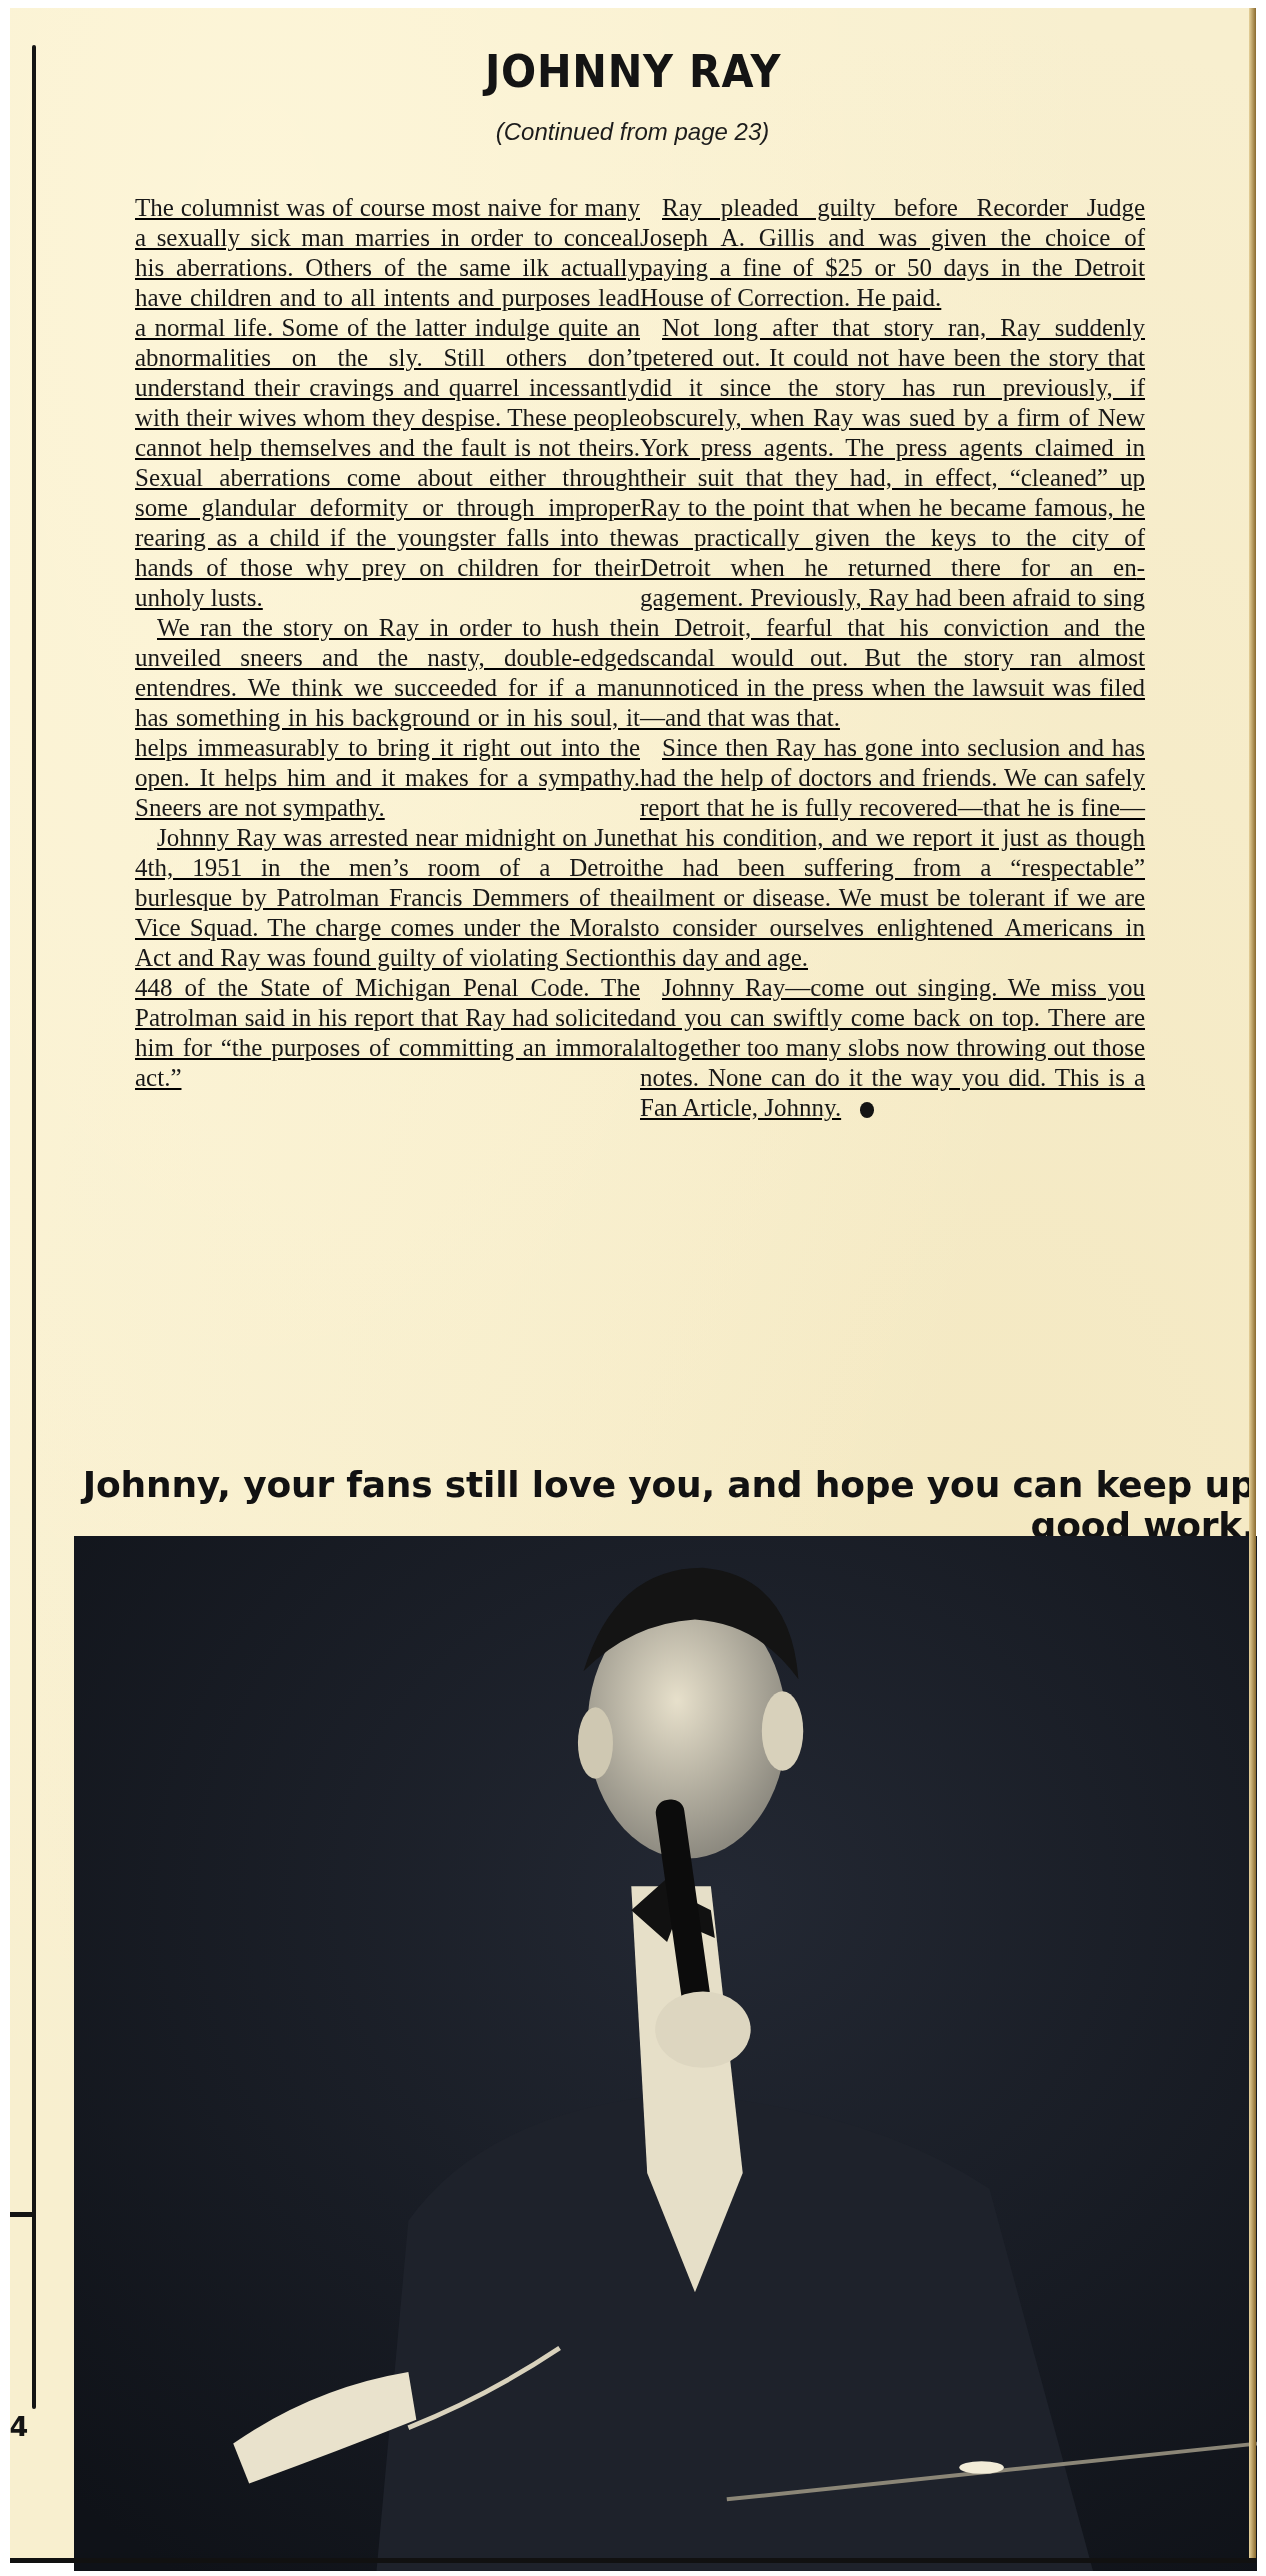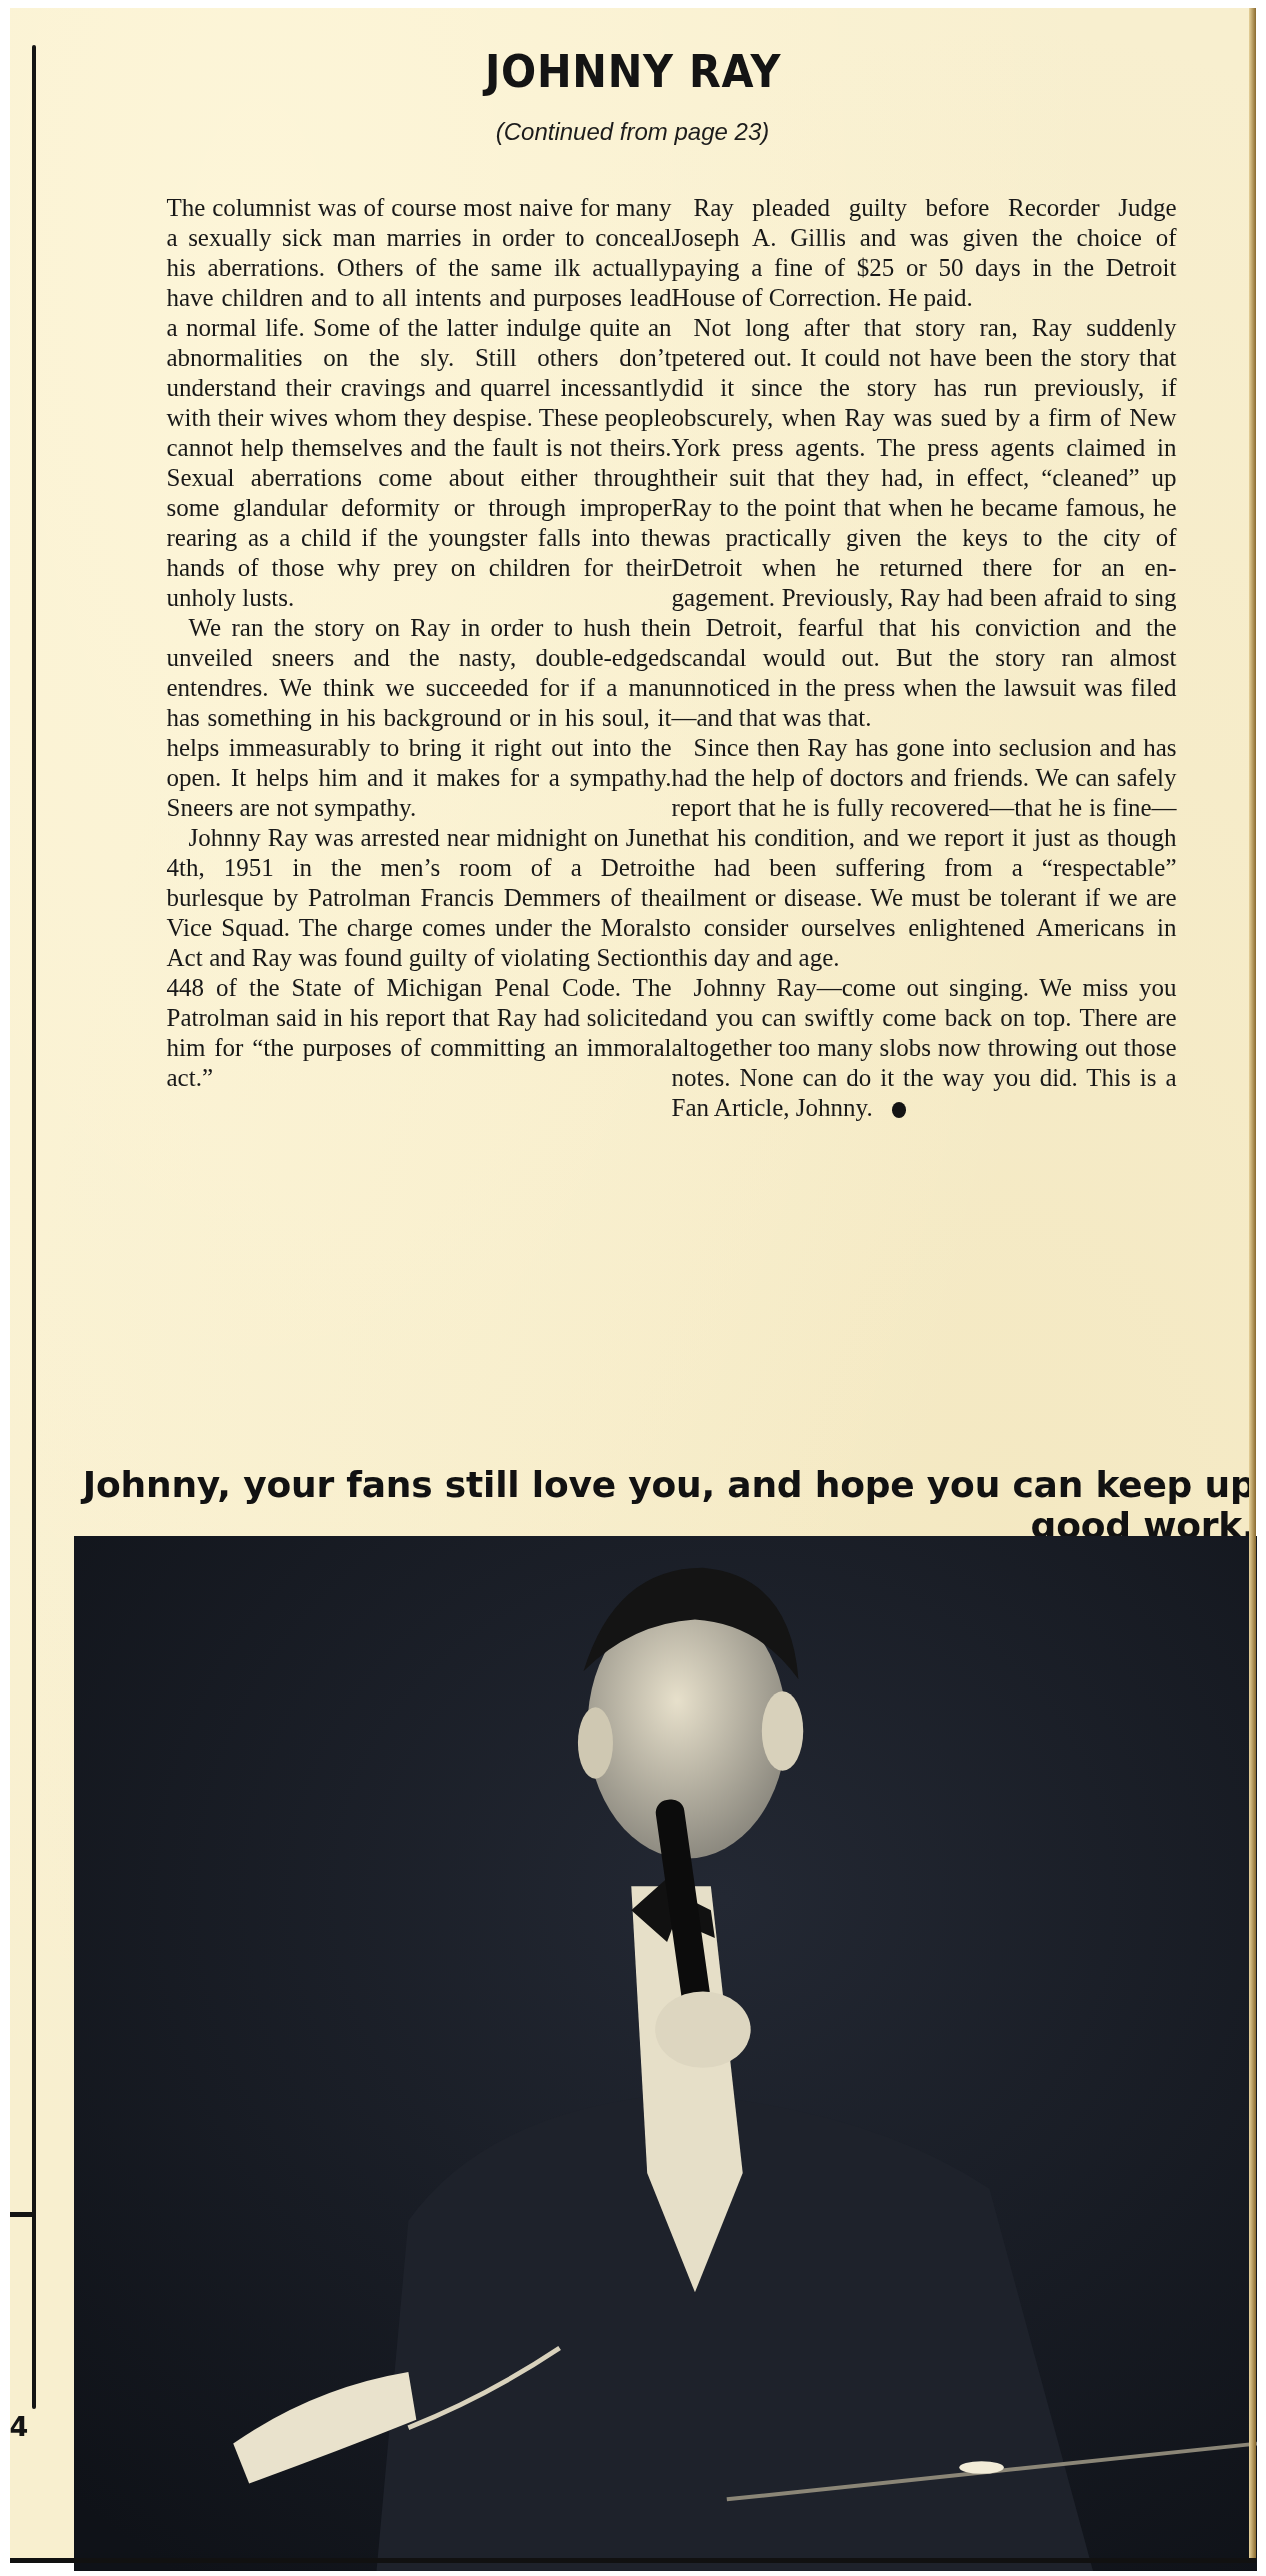--- a/index.html
+++ b/index.html
@@ -36,21 +36,21 @@
       font-family: "DejaVu Sans", sans-serif; font-weight: bold; font-size: 45px;
       letter-spacing: 0.8px; color: #141414; transform: scaleX(0.92);
     }
     .continued {
       position: absolute; left: 0; right: 0; top: 110px; text-align: center;
       font-family: Liberation Sans, sans-serif; font-style: italic; font-size: 24px; color: #1c1c1c;
     }
 
     .columns {
       position: absolute; top: 185px; left: 94px; width: 1073px; height: 1241px;
-      display: flex; justify-content: flex-end;
+      display: flex; justify-content: center; text-decoration: underline;
     }
     .col {
       width: 505px;
       font-family: "Liberation Serif", serif; font-size: 25px; line-height: 30px;
       color: #181818; text-align: justify; hyphens: manual;
     }
     .col p { margin: 0; text-indent: 0; }
     .col p.indent { text-indent: 22px; }
     .end-bullet {
       display: inline-block; width: 14.3px; height: 16px; border-radius: 50%;

